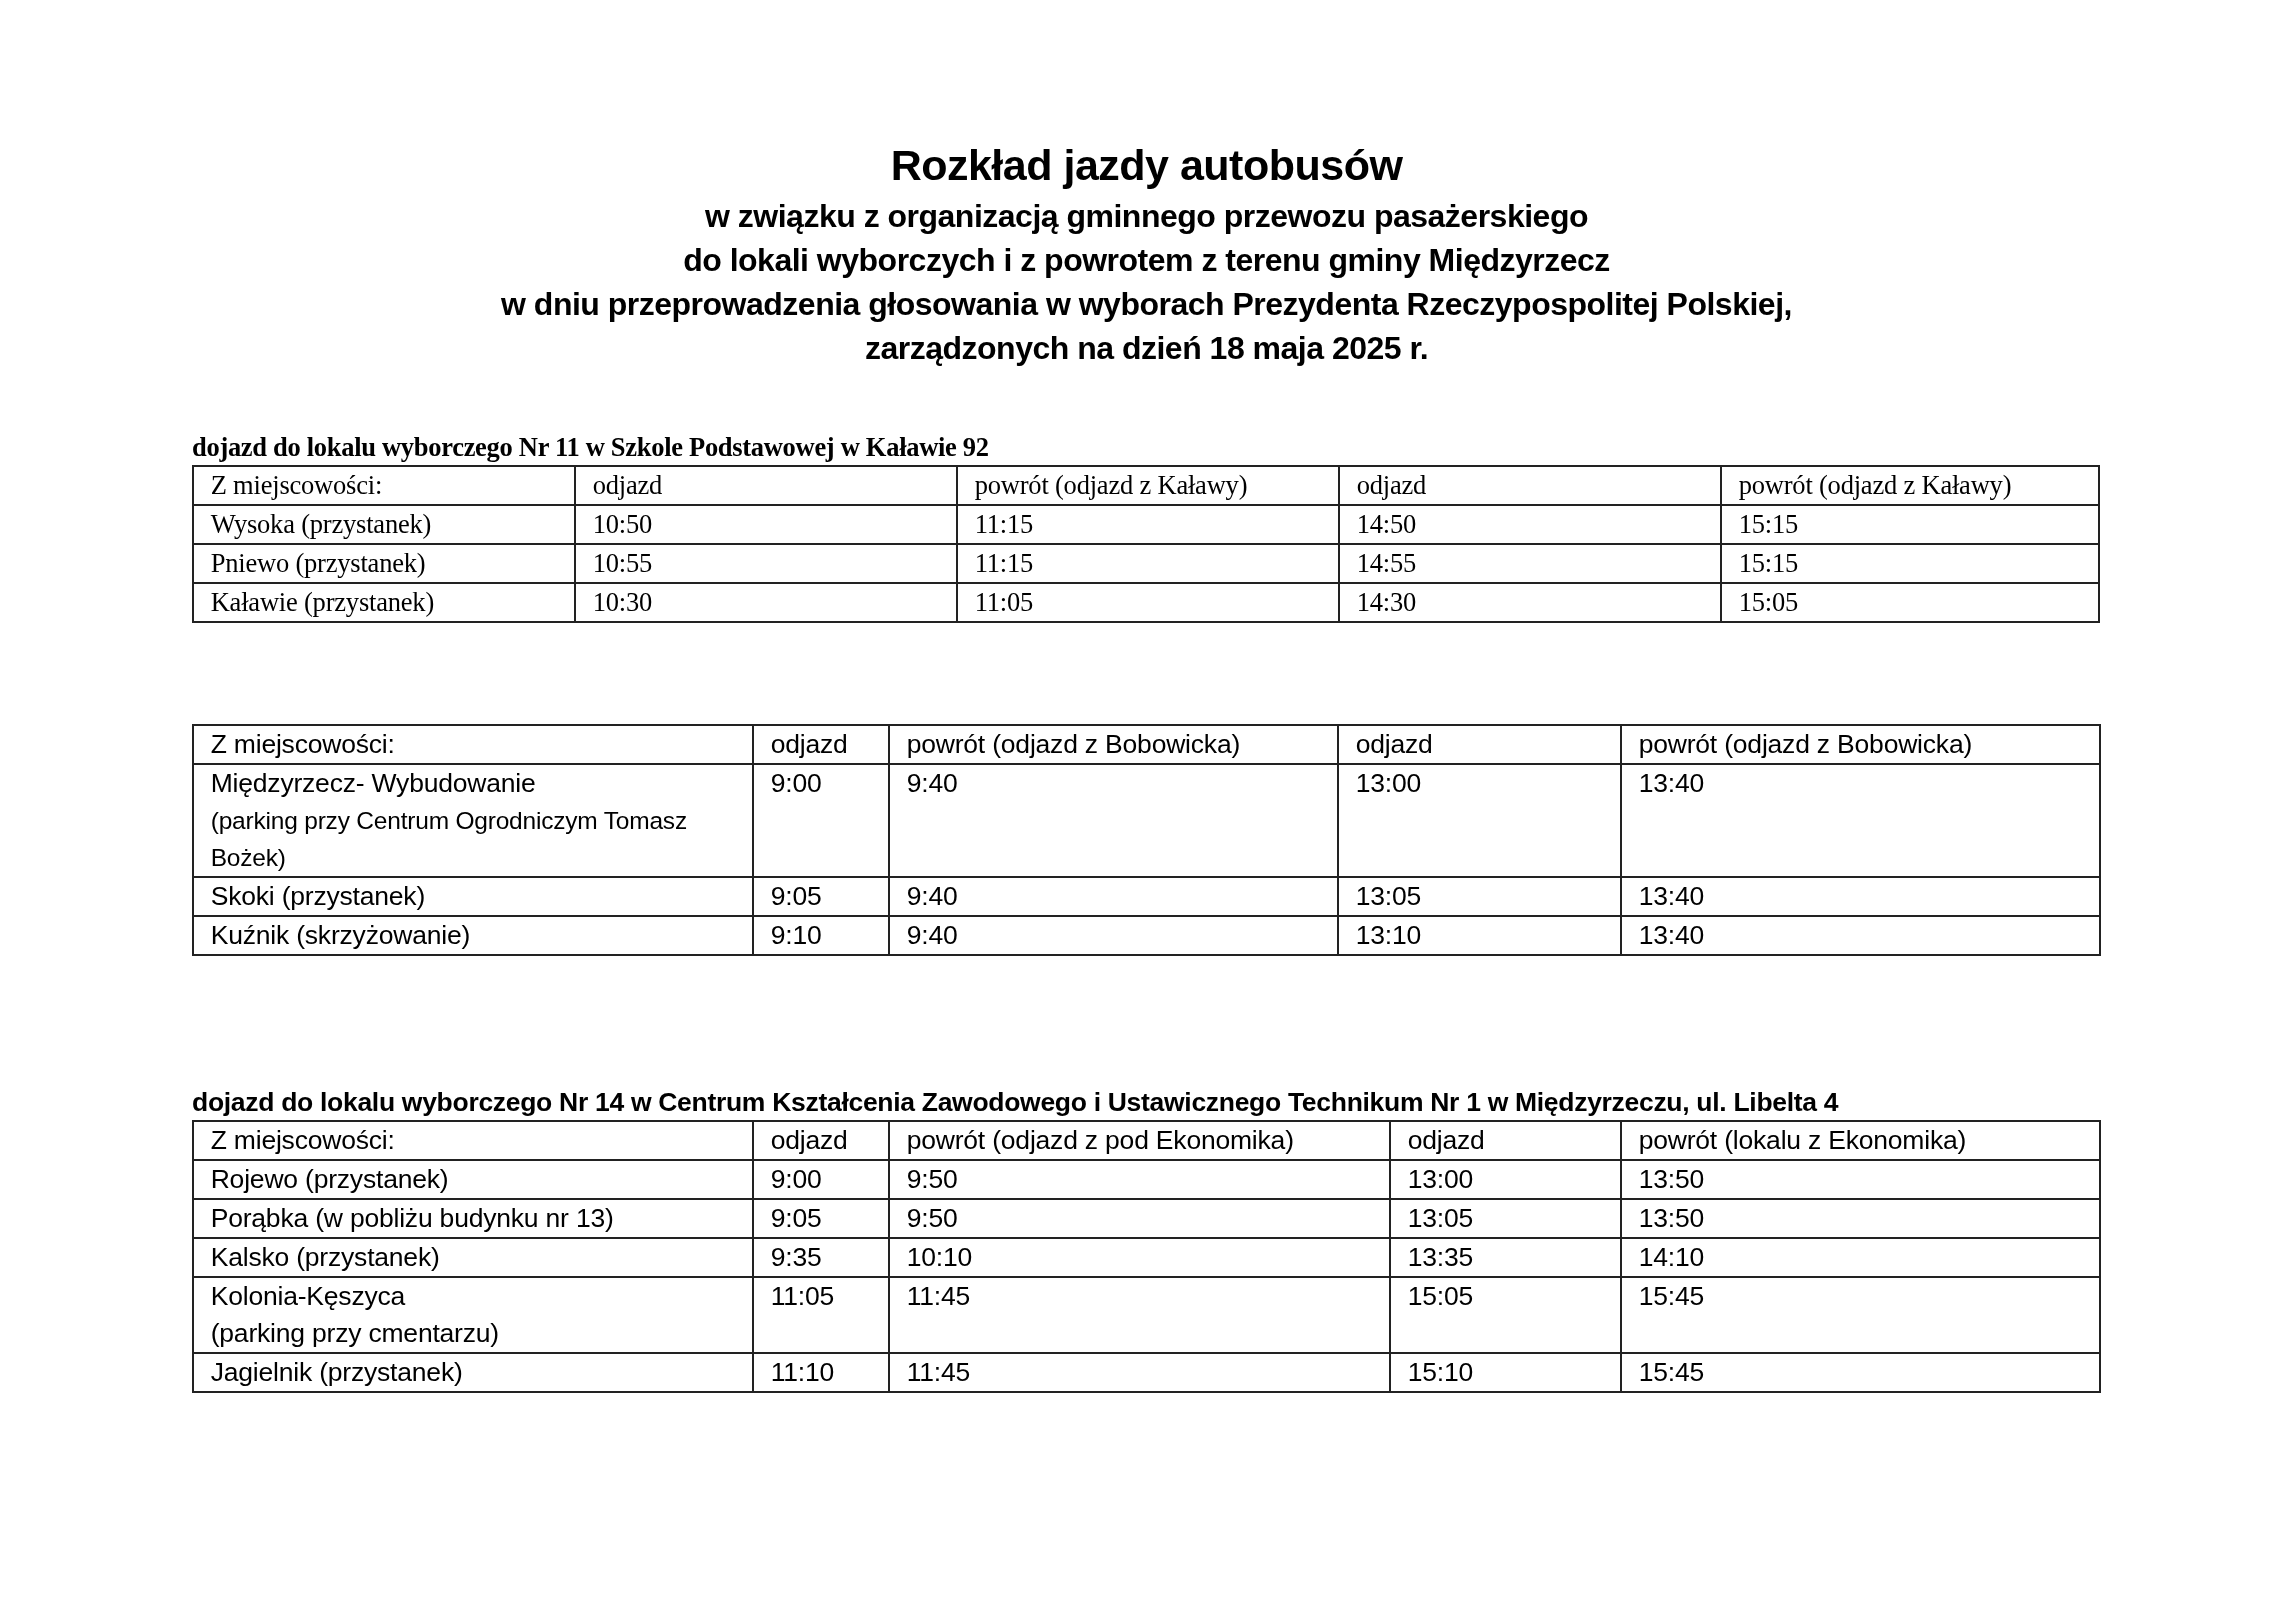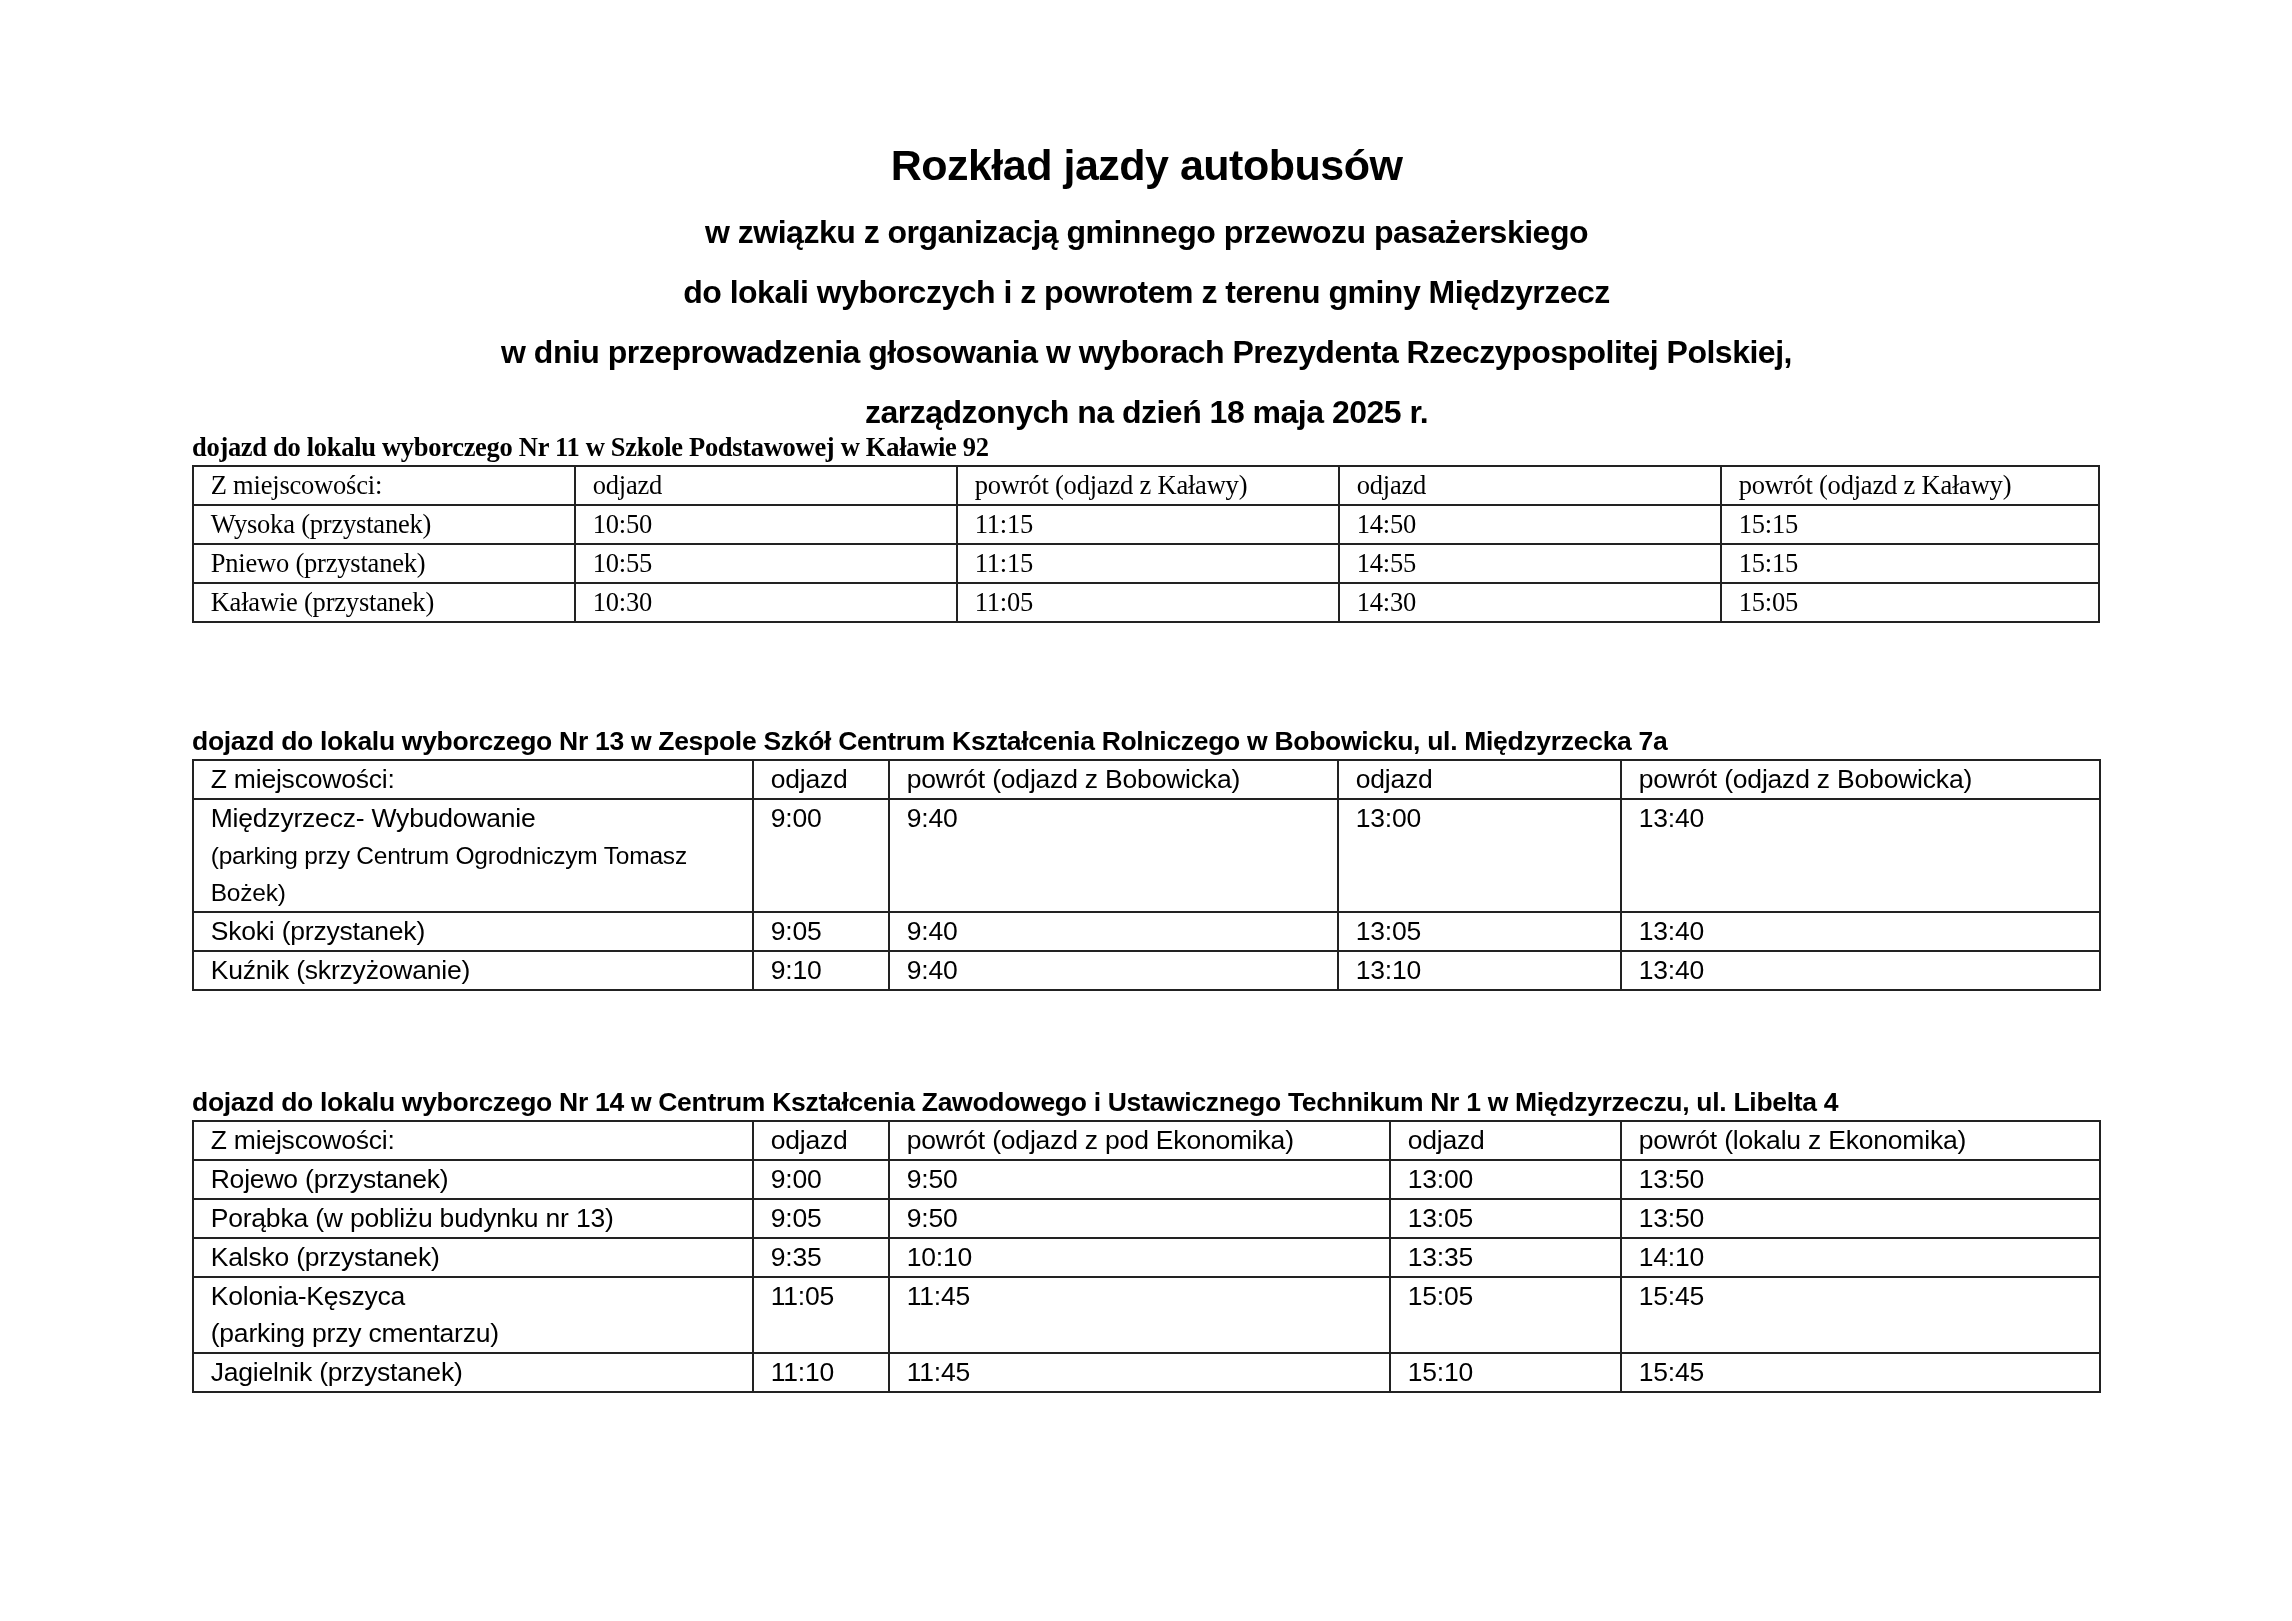--- a/index.html
+++ b/index.html
@@ -27,21 +27,21 @@
       font-size: 43px;
       line-height: 57px;
       margin: 0;
       letter-spacing: -0.5px;
       text-align: center;
     }
     .subtitle {
       font-weight: bold;
       font-size: 32px;
       line-height: 44px;
-      margin: 16px;
+      margin: 0;
       letter-spacing: -0.5px;
     }
     .section {
       position: absolute;
       left: 192px;
       width: 1907px;
     }
     .section-heading {
       font-weight: bold;
       font-size: 26.5px;
@@ -125,21 +125,20 @@
       <td>10:30</td>
       <td>11:05</td>
       <td>14:30</td>
       <td>15:05</td>
     </tr>
   </tbody>
     </table>
 </div>
 
 <div class="section" id="sec2">
-  <div class="section-heading">dojazd do lokalu wyborczego Nr 13 w Zespole Szkół Centrum Kształcenia Rolniczego w Bobowicku, ul. Międzyrzecka 7a</div>
   <table class="schedule">
     <colgroup>
       <col style="width:560px">
         <col style="width:136px">
         <col style="width:449px">
         <col style="width:283px">
         <col style="width:479px">
     </colgroup>
     <tbody>
         <tr>

